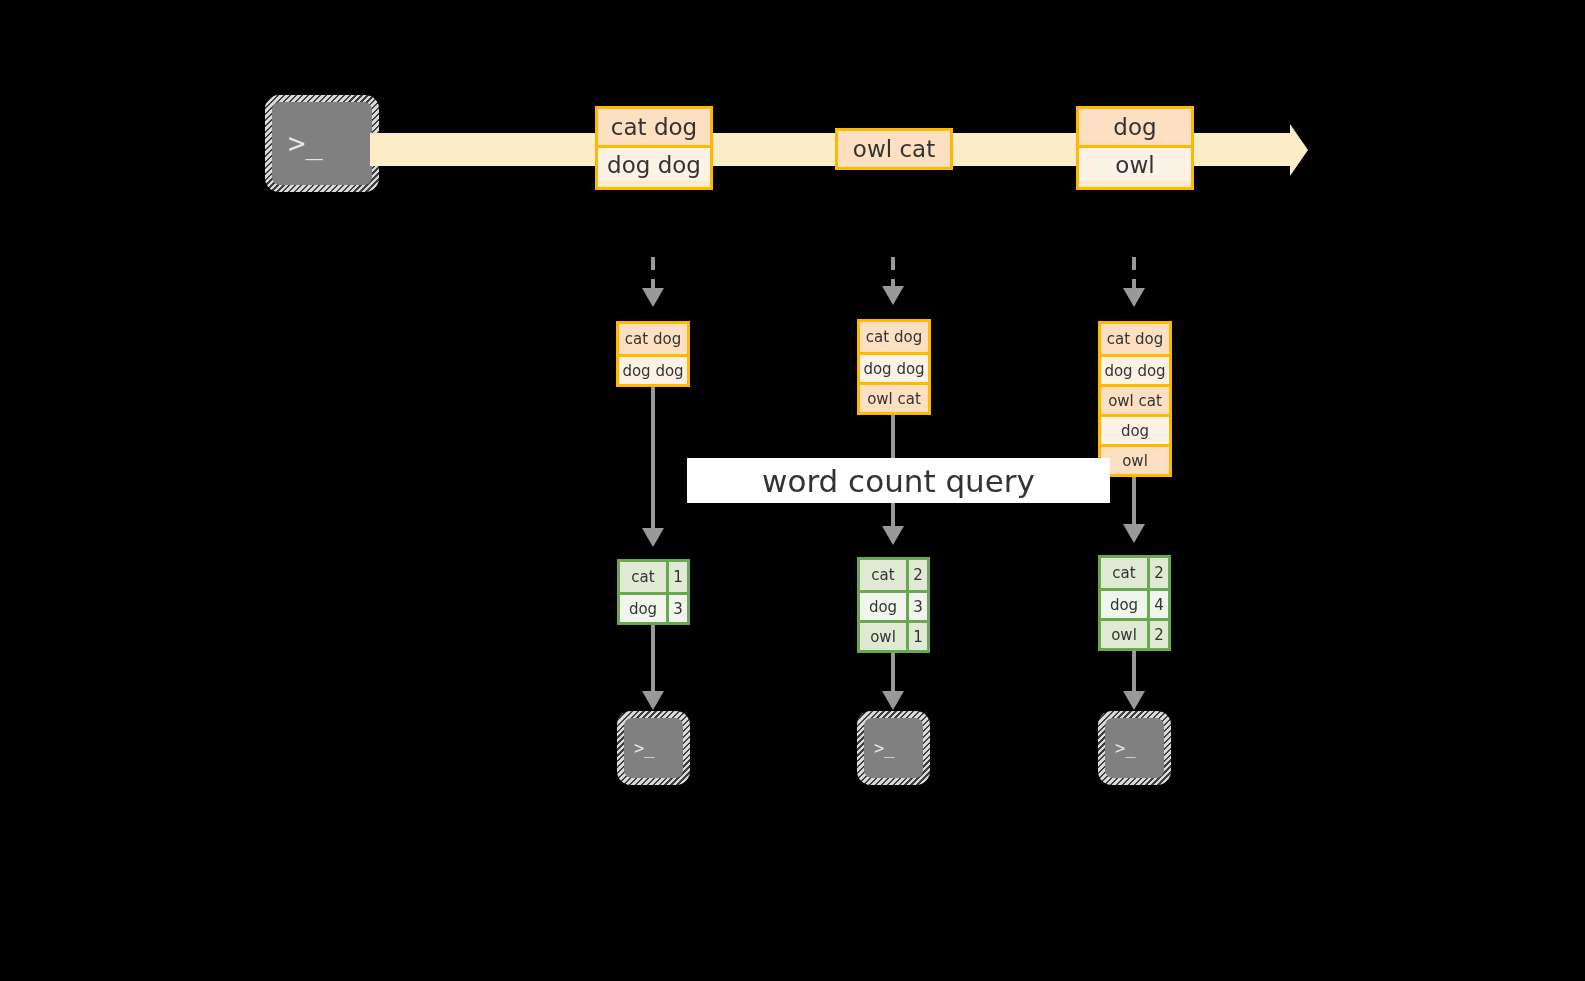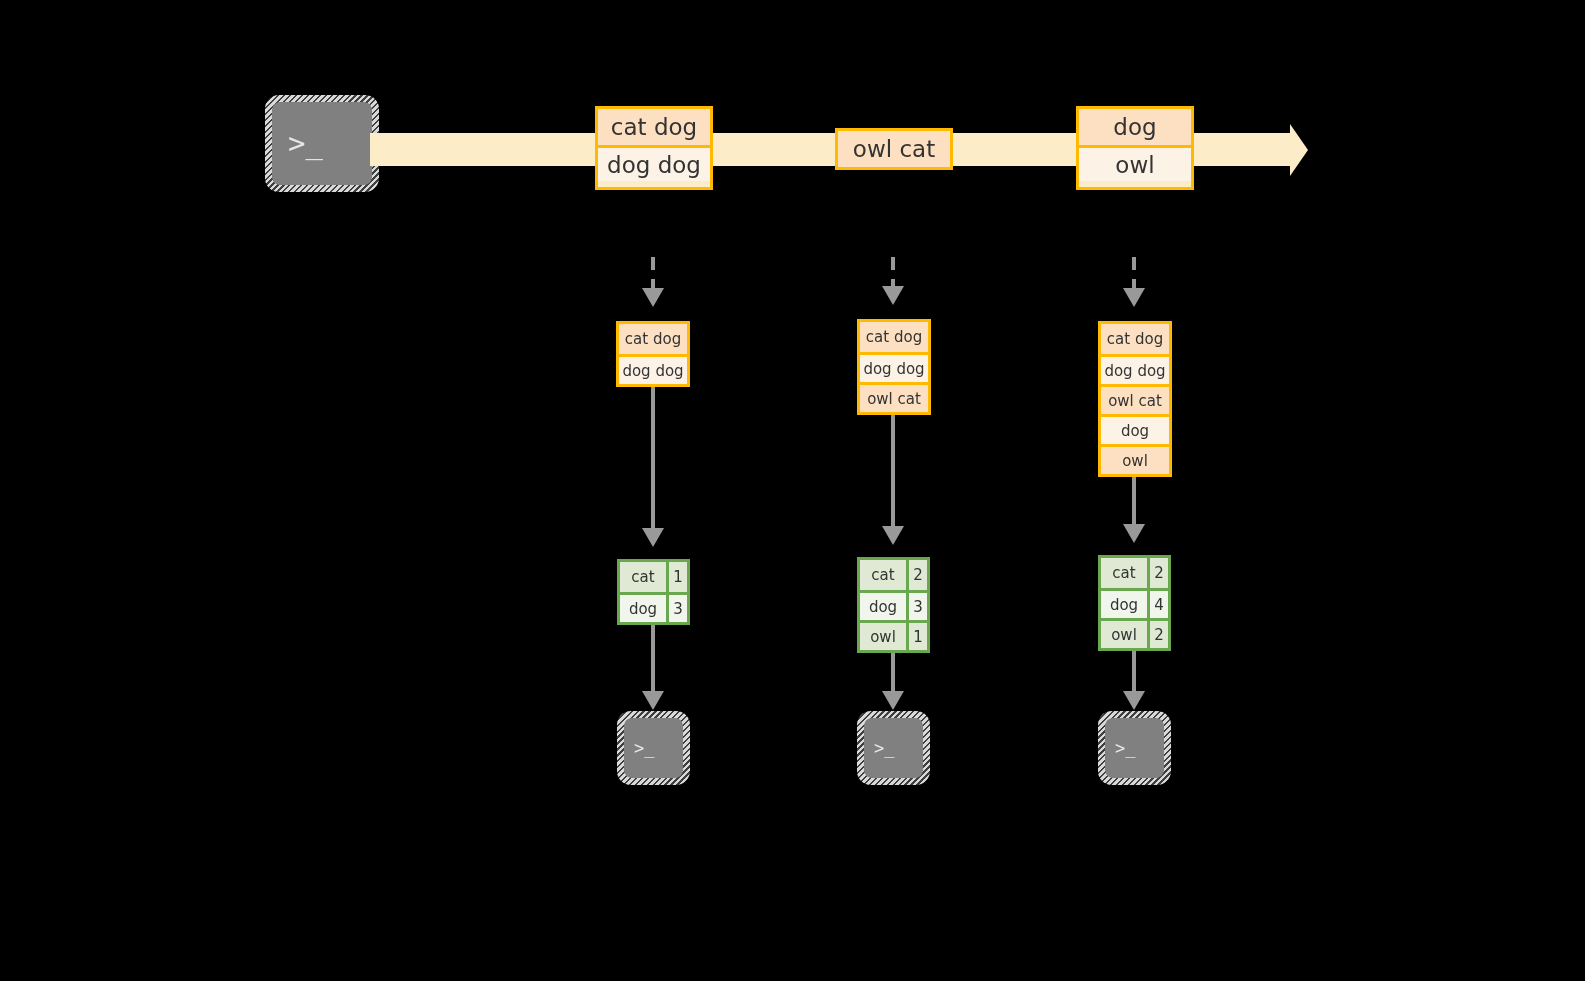--- a/index.html
+++ b/index.html
@@ -284,14 +284,17 @@
 
   <div class="v-line" style="left:1132px; top:651px; height:41px;"></div>
   <div class="v-head" style="left:1123px; top:691px;"></div>
 
   <div class="terminal" style="left:1098px; top:711px; width:73px; height:74px;">
     <div class="terminal-inner">
       <span class="terminal-glyph" style="font-size:17px; margin-left:10px;">&gt;_</span>
     </div>
   </div>
 
+  <div class="query-band" style="left:687px; top:458px; width:423px; height:45px;">
+    <span>word count query</span>
+  </div>
 
 </div>
 
 </body></html>

